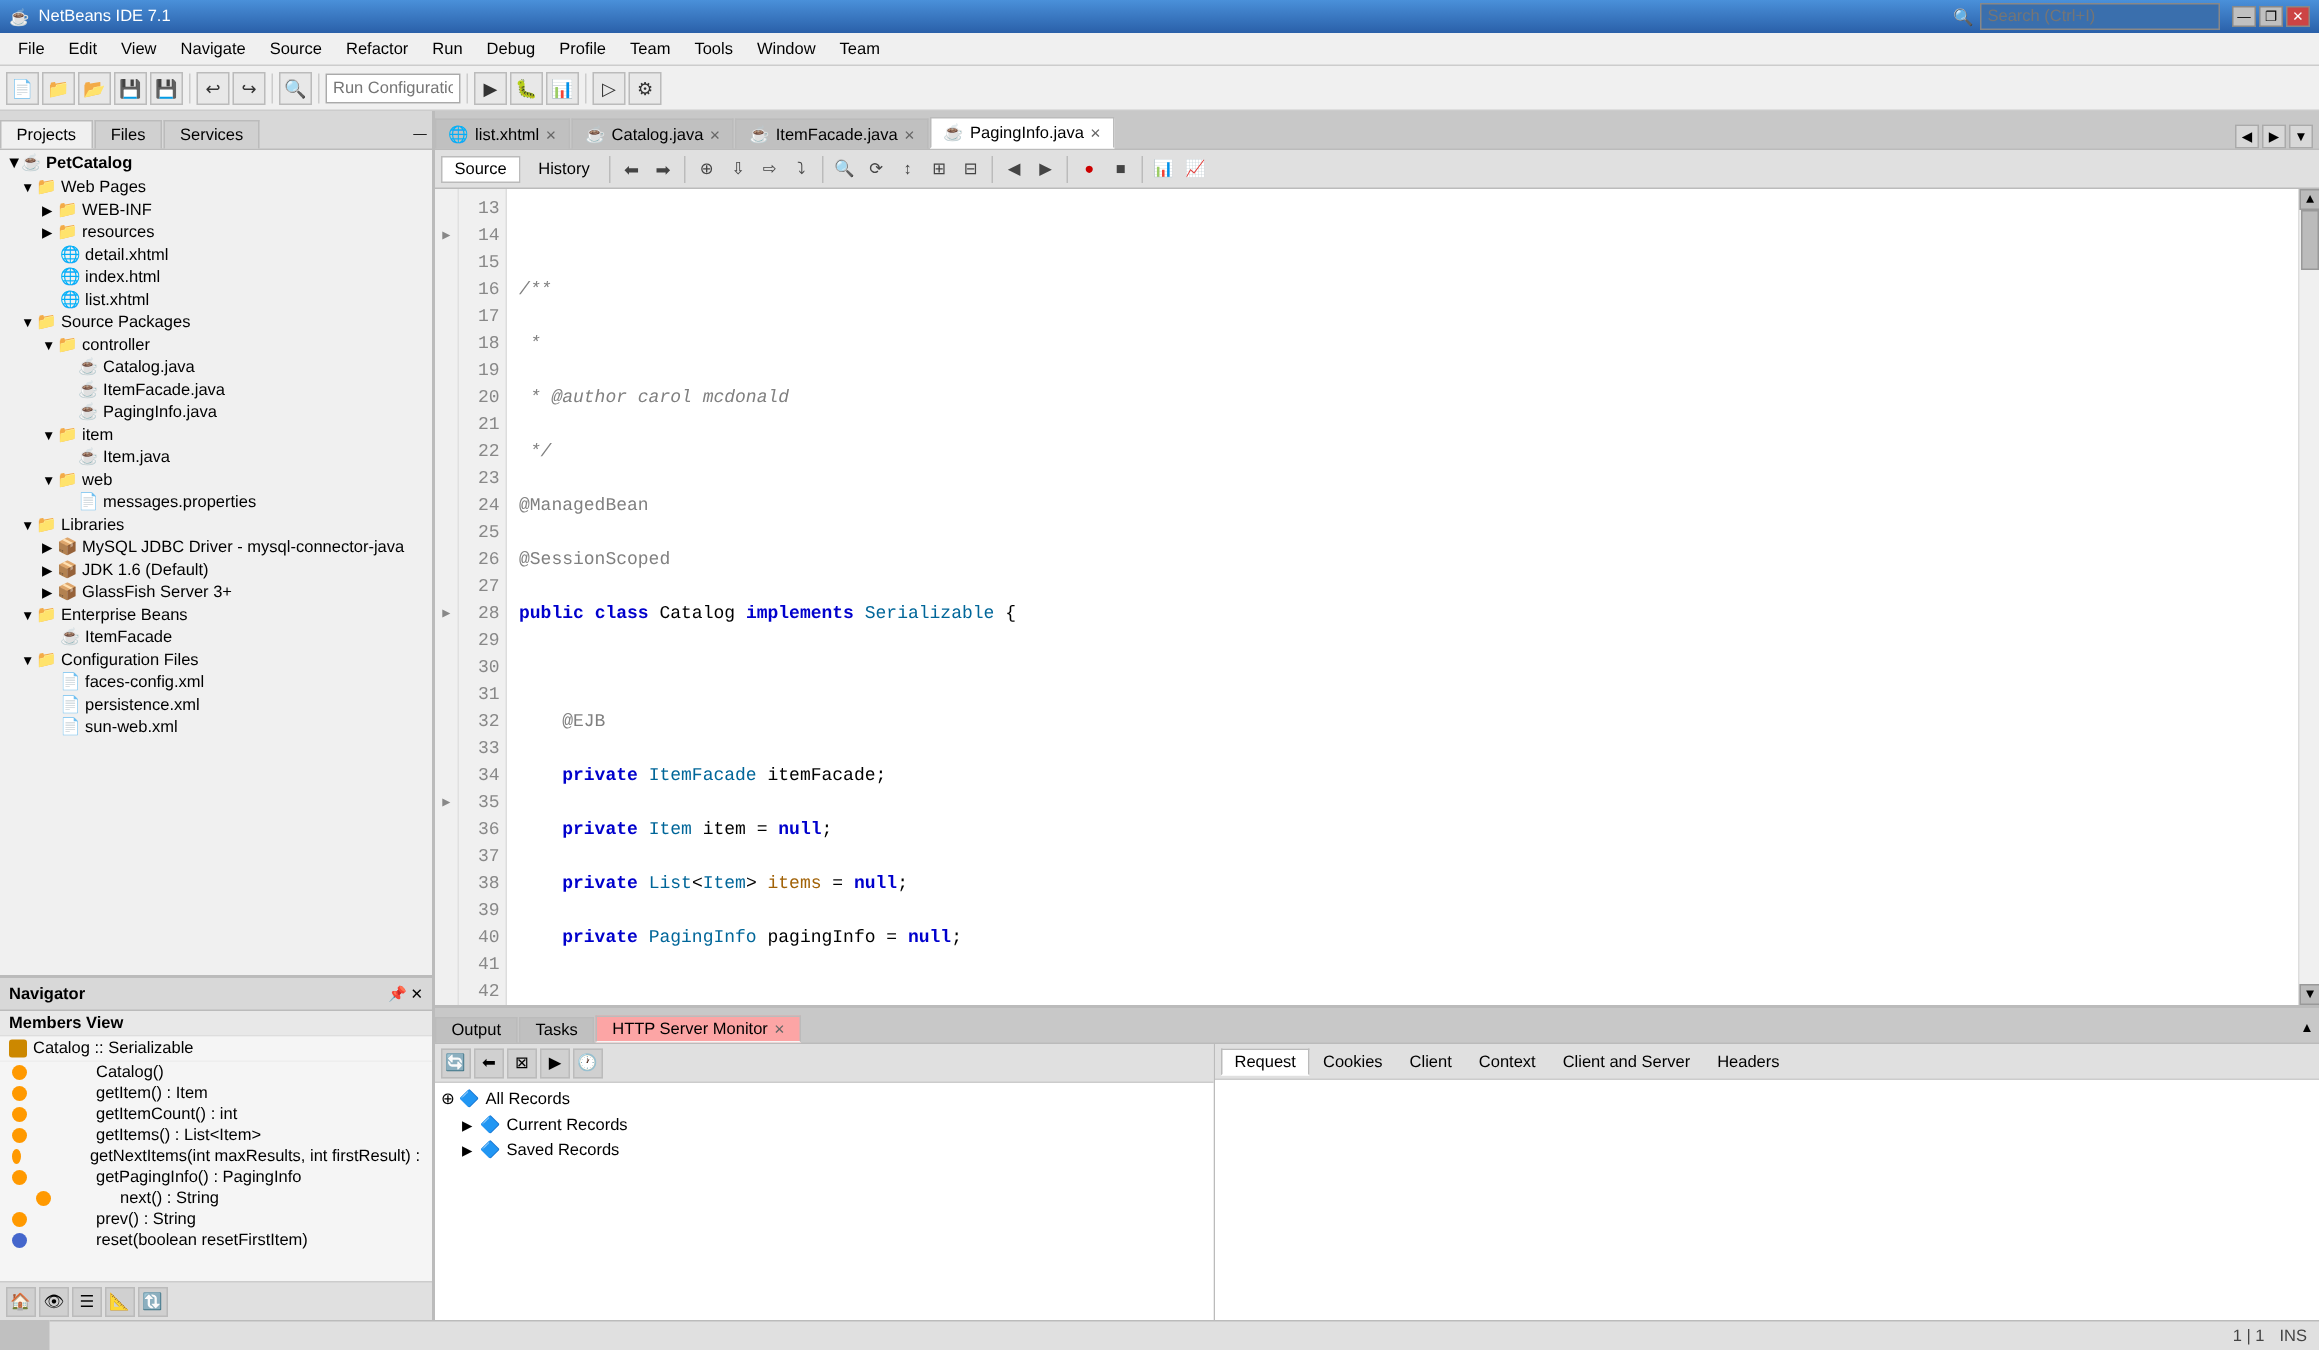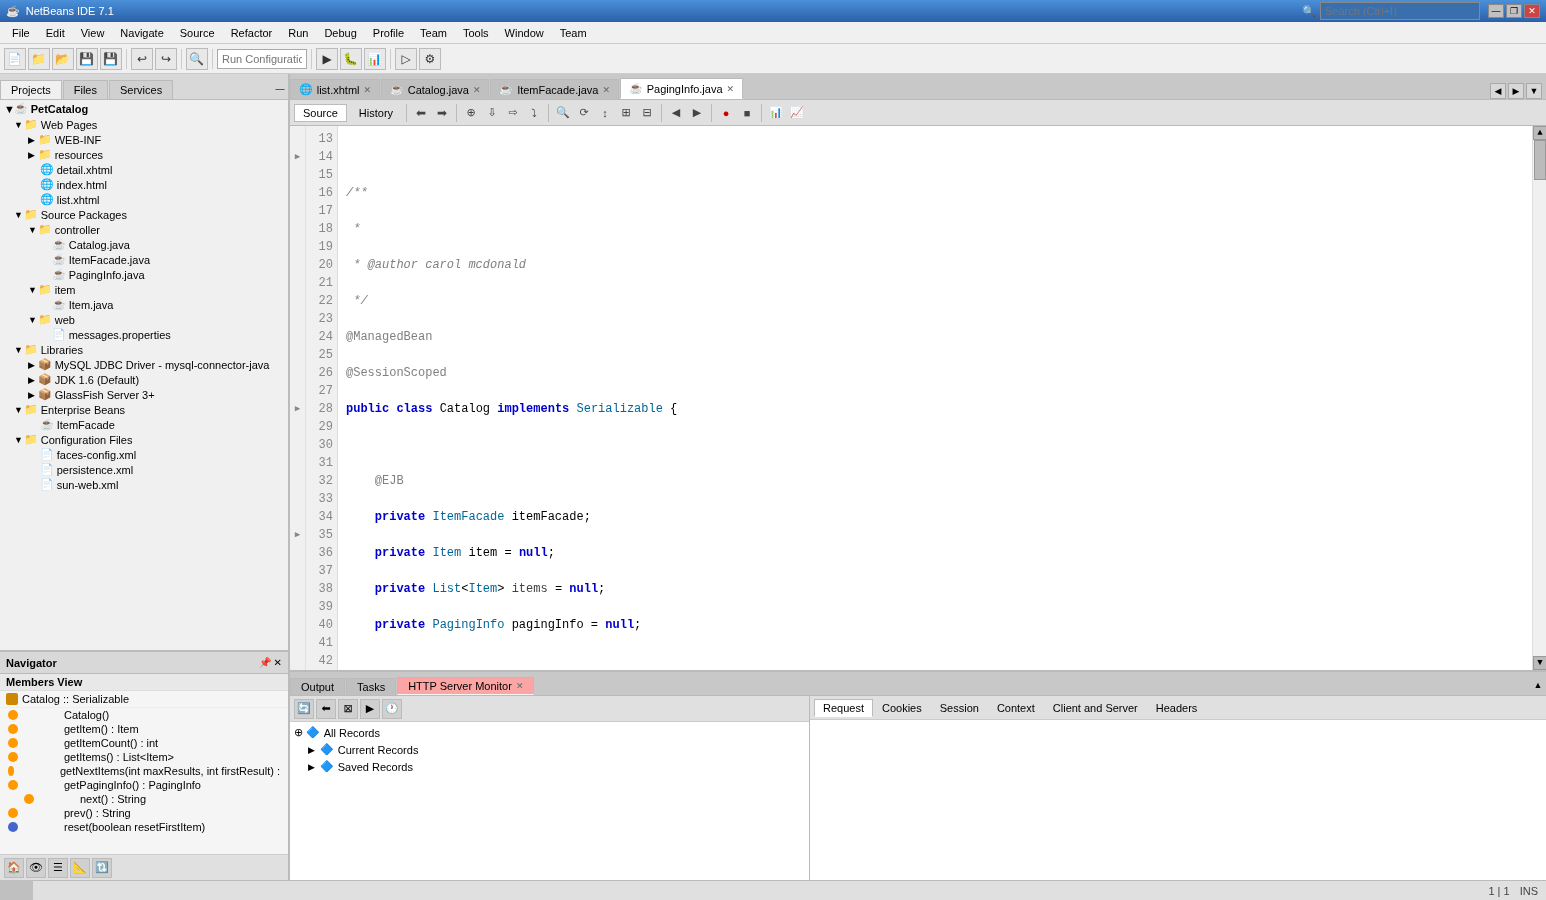--- a/index.html
+++ b/index.html
@@ -739,21 +739,21 @@
 <div class="code-line"><span class="code-comment"> *</span></div>
 <div class="code-line"><span class="code-comment"> * @author carol mcdonald</span></div>
 <div class="code-line"><span class="code-comment"> */</span></div>
 <div class="code-line"><span style="color:#808080;">@ManagedBean</span></div>
 <div class="code-line"><span style="color:#808080;">@SessionScoped</span></div>
 <div class="code-line"><span class="code-keyword">public</span> <span class="code-keyword">class</span> <span style="color:#000;">Catalog</span> <span class="code-keyword">implements</span> <span style="color:#006699;">Serializable</span> {</div>
 <div class="code-line"></div>
 <div class="code-line">    <span style="color:#808080;">@EJB</span></div>
 <div class="code-line">    <span class="code-keyword">private</span> <span style="color:#006699;">ItemFacade</span> <span style="color:#000;">itemFacade</span>;</div>
 <div class="code-line">    <span class="code-keyword">private</span> <span style="color:#006699;">Item</span> <span style="color:#000;">item</span> = <span class="code-keyword">null</span>;</div>
-<div class="code-line">    <span class="code-keyword">private</span> <span style="color:#006699;">List</span>&lt;<span style="color:#006699;">Item</span>&gt; <span style="color:#404040;">items</span> = <span class="code-keyword">null</span>;</div>
+<div class="code-line">    <span class="code-keyword">private</span> <span style="color:#006699;">List</span>&lt;<span style="color:#006699;">Item</span>&gt; <span style="color:#a16207;">items</span> = <span class="code-keyword">null</span>;</div>
 <div class="code-line">    <span class="code-keyword">private</span> <span style="color:#006699;">PagingInfo</span> <span style="color:#000;">pagingInfo</span> = <span class="code-keyword">null</span>;</div>
 <div class="code-line"></div>
 
 
 
 
 
 
 
 
@@ -813,21 +813,21 @@
                   <span style="margin-right:4px; color:#448844;">🔷</span>
                   <span style="font-size:11px;">Saved Records</span>
                 </div>
               </div>
             </div>
 
             <div id="bottom-right" style="flex:1; display:flex; flex-direction:column;">
               <div id="request-tabs" style="display:flex; background:#e0e0e0; border-bottom:1px solid #ccc; height:24px; align-items:center; padding:0 4px; gap:0;">
                 <div class="req-tab active" style="padding:2px 8px; font-size:11px; cursor:pointer; background:#fff; border:1px solid #bbb; border-bottom:1px solid #fff;">Request</div>
                 <div class="req-tab" style="padding:2px 8px; font-size:11px; cursor:pointer;">Cookies</div>
-                <div class="req-tab" style="padding:2px 8px; font-size:11px; cursor:pointer;">Session</div>
+                <div class="req-tab" style="padding:2px 8px; font-size:11px; cursor:pointer;">Client</div>
                 <div class="req-tab" style="padding:2px 8px; font-size:11px; cursor:pointer;">Context</div>
                 <div class="req-tab" style="padding:2px 8px; font-size:11px; cursor:pointer;">Client and Server</div>
                 <div class="req-tab" style="padding:2px 8px; font-size:11px; cursor:pointer;">Headers</div>
               </div>
               <div id="request-content" style="flex:1; background:#fff; overflow:auto;">
               </div>
             </div>
           </div>
         </div>
 

